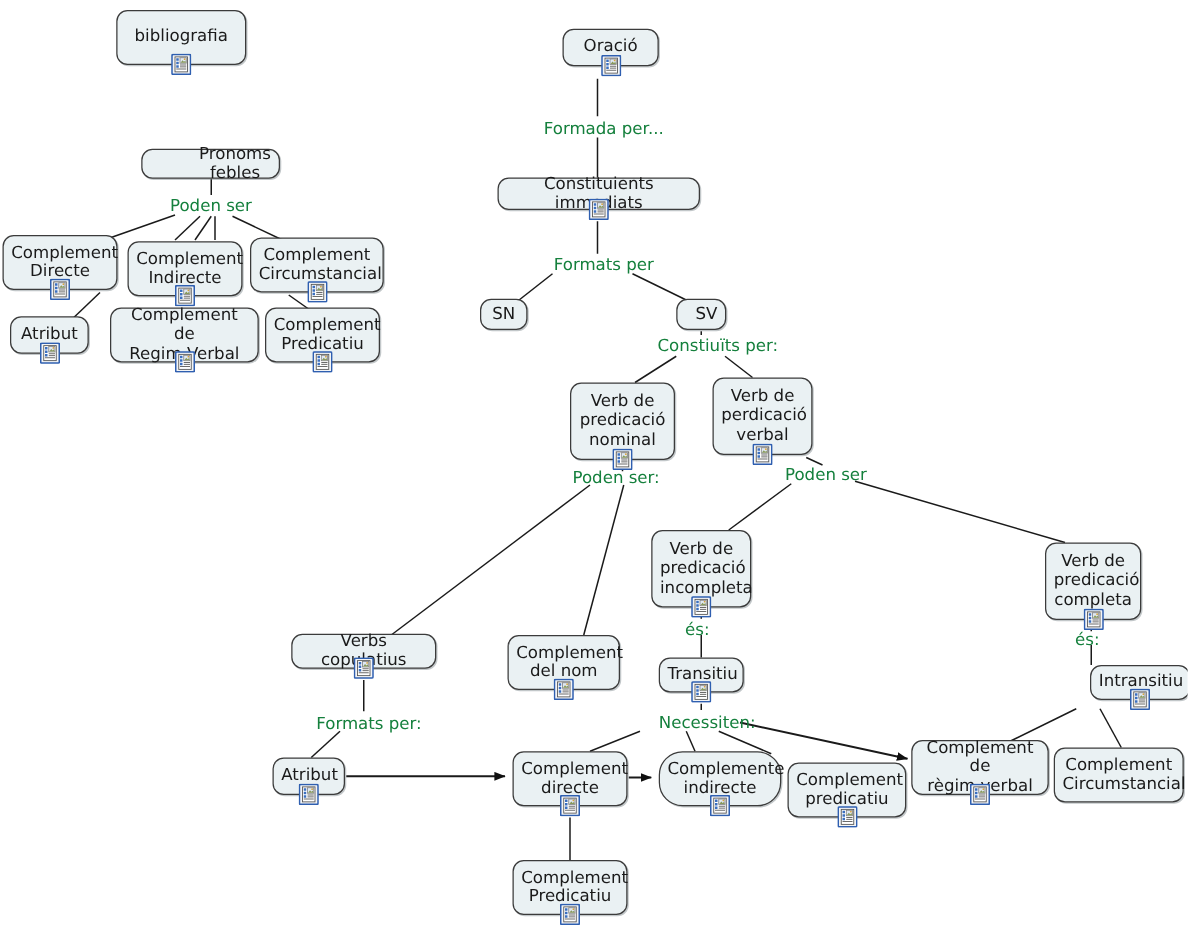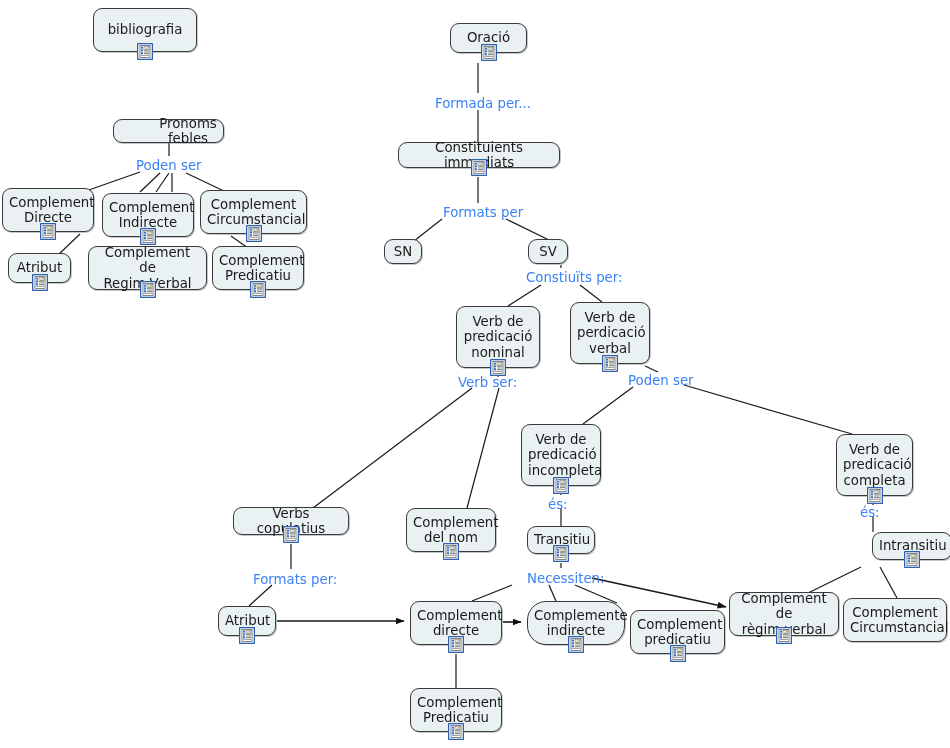--- a/index.html
+++ b/index.html
@@ -36,21 +36,21 @@
     transform:translateX(-50%);
     bottom:-9px;
     width:16px;height:17px;
     display:block;
   }
 
   .lnklabel{
     position:absolute;
     font-size:13.3px;
     line-height:15px;
-    color:#3b82f6;
+    color:#15803d;
     background:transparent;
     white-space:nowrap;
     text-align:center;
   }
 </style>
 </head>
 <body>
 
 <div id="canvas">
   <svg id="edges" viewBox="0 0 950 748" xmlns="http://www.w3.org/2000/svg">
@@ -218,21 +218,21 @@
             <rect x="4" y="6.4" width="2" height="2" fill="#3b6fbf"></rect>
             <rect x="4" y="9.2" width="2" height="2" fill="#3b6fbf"></rect>
             <rect x="7" y="3.2" width="5" height="4.4" fill="#dfe8f3" stroke="#7a7a7a" stroke-width="0.6"></rect>
             <path d="M7.4 7.2 L9 5.2 L10.2 6.4 L11.2 5.4 L11.8 7.2 Z" fill="#8a9a5b"></path>
             <circle cx="10.7" cy="4.3" r="0.7" fill="#d8a33a"></circle>
             <rect x="7" y="8.6" width="5" height="0.8" fill="#6b6b6b"></rect>
             <rect x="7" y="10.1" width="5" height="0.8" fill="#6b6b6b"></rect>
             <rect x="4" y="11.8" width="8" height="0.8" fill="#6b6b6b"></rect>
           </svg></span></div>
       <div class="node" style="left: 384px; top: 239px; width: 38px; height: 25px;"><span class="lbl">SN</span></div>
-      <div class="node" style="left: 528px; top: 239px; width: 40px; height: 25px;"><span class="lbl">SV</span></div>
+      <div class="node" style="left: 541px; top: 239px; width: 40px; height: 25px; text-align: right;"><span class="lbl">SV</span></div>
       <div class="node" style="left: 456px; top: 306px; width: 84px; height: 62px;"><span class="lbl">Verb de
 predicació
 nominal</span><span class="ricon"><svg viewBox="0 0 16 17" xmlns="http://www.w3.org/2000/svg">
             <rect x="0.5" y="0.5" width="15" height="16" rx="1" fill="#f2f4f6" stroke="#2f5fb0" stroke-width="1.4"></rect>
             <rect x="3" y="2.5" width="10" height="12" fill="#ffffff" stroke="#555" stroke-width="0.7"></rect>
             <rect x="4" y="3.6" width="2" height="2" fill="#3b6fbf"></rect>
             <rect x="4" y="6.4" width="2" height="2" fill="#3b6fbf"></rect>
             <rect x="4" y="9.2" width="2" height="2" fill="#3b6fbf"></rect>
             <rect x="7" y="3.2" width="5" height="4.4" fill="#dfe8f3" stroke="#7a7a7a" stroke-width="0.6"></rect>
             <path d="M7.4 7.2 L9 5.2 L10.2 6.4 L11.2 5.4 L11.8 7.2 Z" fill="#8a9a5b"></path>
@@ -423,20 +423,20 @@
             <rect x="7" y="8.6" width="5" height="0.8" fill="#6b6b6b"></rect>
             <rect x="7" y="10.1" width="5" height="0.8" fill="#6b6b6b"></rect>
             <rect x="4" y="11.8" width="8" height="0.8" fill="#6b6b6b"></rect>
           </svg></span></div>
     </div>
   <div id="label-layer">
       <div class="lnklabel" style="left: 435px; top: 96px;">Formada per...</div>
       <div class="lnklabel" style="left: 136px; top: 158px;">Poden ser</div>
       <div class="lnklabel" style="left: 443px; top: 205px;">Formats per</div>
       <div class="lnklabel" style="left: 526px; top: 270px;">Constiuïts per:</div>
-      <div class="lnklabel" style="left: 458px; top: 375px;">Verb ser:</div>
+      <div class="lnklabel" style="left: 458px; top: 375px;">Poden ser:</div>
       <div class="lnklabel" style="left: 628px; top: 373px;">Poden ser</div>
       <div class="lnklabel" style="left: 548px; top: 497px;">és:</div>
       <div class="lnklabel" style="left: 860px; top: 505px;">és:</div>
       <div class="lnklabel" style="left: 253px; top: 572px;">Formats per:</div>
       <div class="lnklabel" style="left: 527px; top: 571px;">Necessiten:</div>
     </div>
 </div>
 
 </body></html>

